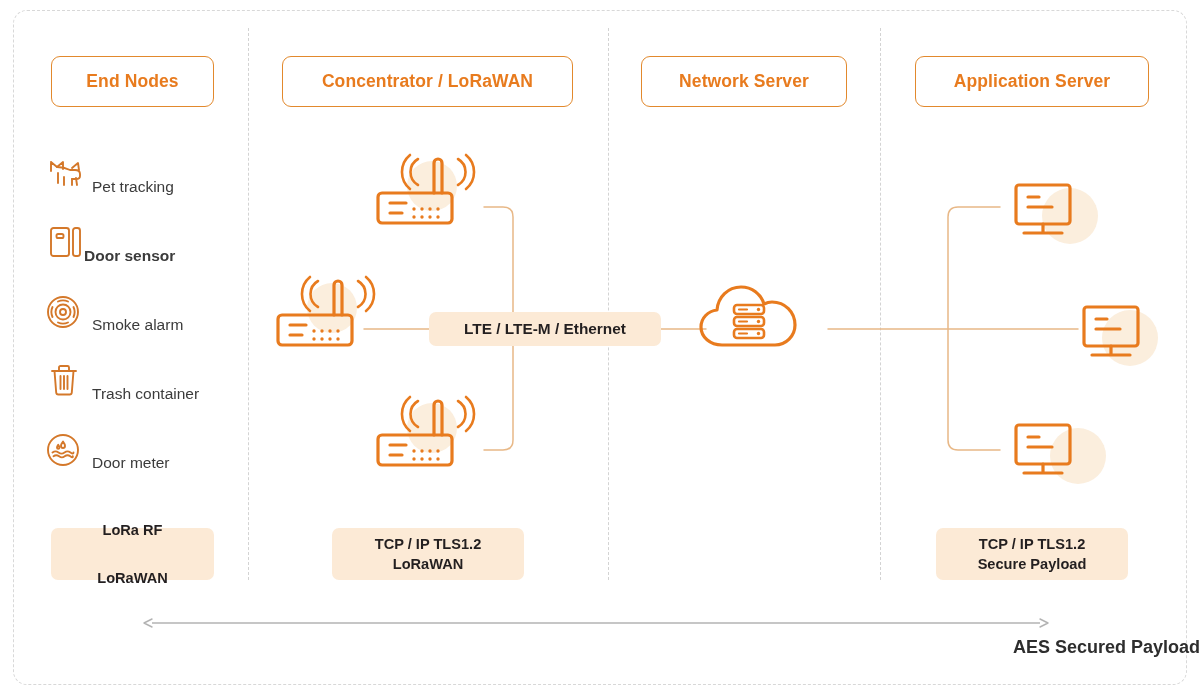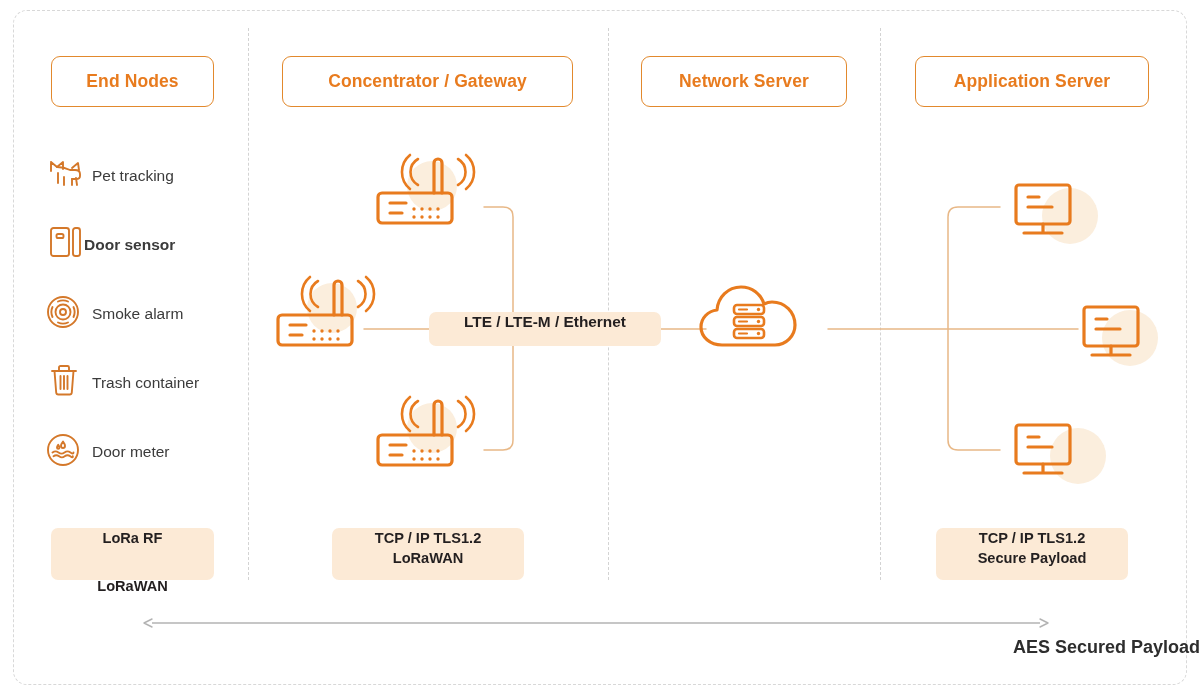--- a/index.html
+++ b/index.html
@@ -43,39 +43,39 @@
     color:#e87b1e;
     font-weight:bold;
     font-size:17.5px;
     letter-spacing:.1px;
     white-space:nowrap;
   }
 
   
   .node-row{
     position:absolute;
-    display:flex;align-items:center;
+    display:flex;align-items:flex-end;
     gap:14px;
     height:40px;
     left:44px;
   }
   .node-lbl{
     font-size:15.5px;
     color:#3b3b3b;
     white-space:nowrap;
   }
 
   
   .chip{
     position:absolute;
     box-sizing:border-box;
     background:#fcead6;
     border-radius:7px;
     display:flex;flex-direction:column;
-    align-items:center;
+    align-items:center;justify-content:center;
     color:#231f20;
     font-weight:bold;
     font-size:14.6px;
     line-height:20px;
     text-align:center;
     white-space:nowrap;
   }
   .chip.single{font-size:15.4px;}
 
   
@@ -282,21 +282,21 @@
       </g>
     </g>
 
     <line x1="152" y1="623" x2="1040" y2="623" stroke="#b3b3b3" stroke-width="1.6" marker-start="url(#arrL)" marker-end="url(#arrR)"></line>
   </svg>
 
   <div class="hdr" style="left:51px;top:56px;width:163px;">
     <span>End Nodes</span>
   </div>
   <div class="hdr" style="left:282px;top:56px;width:291px;">
-    <span>Concentrator / Gateway</span>
+    <span>Concentrator / LoRaWAN</span>
   </div>
   <div class="hdr" style="left:915px;top:56px;width:234px;">
     <span>Application Server</span>
   </div>
   <div class="hdr" style="left:641px;top:56px;width:206px;">
     <span>Network Server</span>
   </div>
 
   <div class="node-row" style="top:156px;left:92px;">
     <span class="node-lbl">Pet tracking</span>

